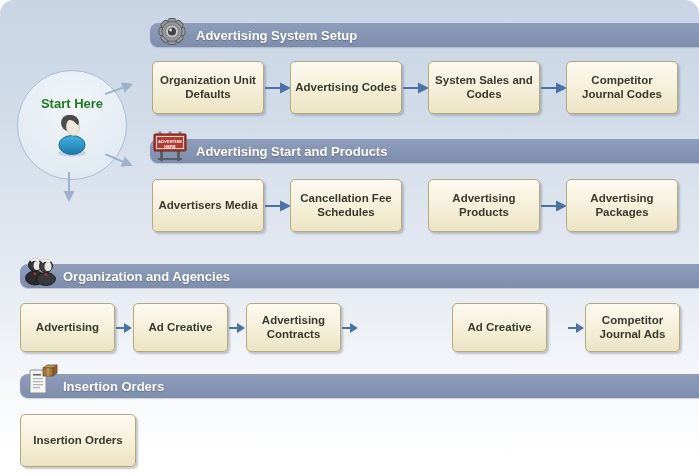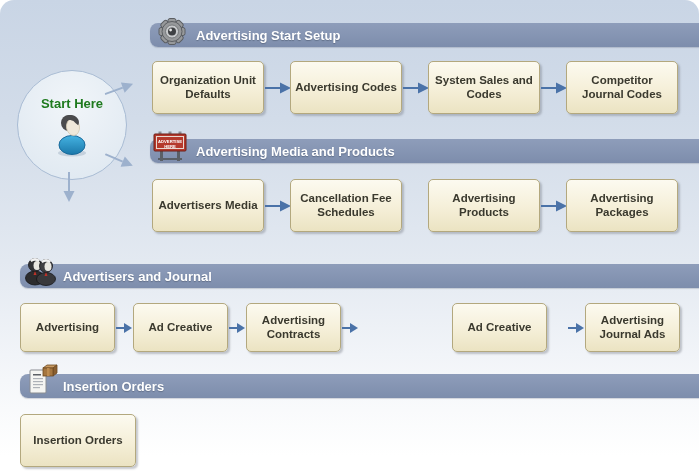--- a/index.html
+++ b/index.html
@@ -57,21 +57,21 @@
     <svg class="arrow" style="left:104px;top:153px;transform:rotate(23deg)" width="30" height="14">
       <line x1="0" y1="7" x2="19" y2="7" stroke="#9db1cd" stroke-width="2"></line>
       <polygon points="19,1.5 30,7 19,12.5" fill="#9db1cd"></polygon>
     </svg>
     <svg class="arrow" style="left:54px;top:180px;transform:rotate(90deg)" width="30" height="14">
       <line x1="0" y1="7" x2="19" y2="7" stroke="#9db1cd" stroke-width="2"></line>
       <polygon points="19,1.5 30,7 19,12.5" fill="#9db1cd"></polygon>
     </svg>
 
     <div class="hdr" style="left:150px;top:23px;width:529px;padding-left:46px">
-      <span class="t">Advertising Start Setup</span>
+      <span class="t">Advertising System Setup</span>
     </div>
     <svg class="icon" style="left:157px;top:16px" width="30" height="31" viewBox="0 0 30 31">
       <g fill="#97999b" stroke="#5b5e62" stroke-width="1">
         <rect x="2" y="11.5" width="26" height="8" rx="2"></rect>
         <rect x="2" y="11.5" width="26" height="8" rx="2" transform="rotate(45 15 15.5)"></rect>
         <rect x="2" y="11.5" width="26" height="8" rx="2" transform="rotate(90 15 15.5)"></rect>
         <rect x="2" y="11.5" width="26" height="8" rx="2" transform="rotate(135 15 15.5)"></rect>
         <circle cx="15" cy="15.5" r="10"></circle>
       </g>
       <circle cx="15" cy="15.5" r="6.5" fill="#c8cacc" stroke="#6a6d70" stroke-width="0.8"></circle>
@@ -98,21 +98,21 @@
     </div>
     <svg class="arrow" style="left:541px;top:81px" width="26" height="14">
       <line x1="0" y1="7" x2="15" y2="7" stroke="#4a72a8" stroke-width="2"></line>
         <polygon points="15,1.5 26,7 15,12.5" fill="#4a72a8"></polygon>
     </svg>
     <div class="box w112" style="left:566px;top:61px">
       <span>Competitor Journal Codes</span>
     </div>
 
     <div class="hdr" style="left:150px;top:139px;width:529px;padding-left:46px">
-      <span class="t">Advertising Media and Products</span>
+      <span class="t">Advertising Start and Products</span>
     </div>
     <svg class="icon" style="left:152px;top:131px" width="36" height="31" viewBox="0 0 36 31">
       <rect x="8" y="19" width="3" height="11" fill="#5a5f66"></rect>
       <rect x="25" y="19" width="3" height="11" fill="#5a5f66"></rect>
       <rect x="6" y="27" width="24" height="2" fill="#5a5f66"></rect>
       <rect x="6.5" y="0.5" width="3" height="4" fill="#8a8f96"></rect>
       <rect x="16.5" y="0.5" width="3" height="4" fill="#8a8f96"></rect>
       <rect x="26.5" y="0.5" width="3" height="4" fill="#8a8f96"></rect>
       <rect x="2" y="3" width="32" height="17" rx="1" fill="#b5392c" stroke="#6e1f17" stroke-width="1"></rect>
       <rect x="4.5" y="5.5" width="27" height="12" fill="none" stroke="#e8d9d2" stroke-width="1"></rect>
@@ -135,21 +135,21 @@
     </div>
     <svg class="arrow" style="left:541px;top:199px" width="26" height="14">
       <line x1="0" y1="7" x2="15" y2="7" stroke="#4a72a8" stroke-width="2"></line>
         <polygon points="15,1.5 26,7 15,12.5" fill="#4a72a8"></polygon>
     </svg>
     <div class="box w112" style="left:566px;top:179px">
       <span>Advertising Packages</span>
     </div>
 
     <div class="hdr" style="left:20px;top:264px;width:659px;padding-left:43px">
-      <span class="t">Advertisers and Journal</span>
+      <span class="t">Organization and Agencies</span>
     </div>
     <svg class="icon" style="left:24px;top:253px" width="34" height="33" viewBox="0 0 34 33">
       <g>
         <ellipse cx="11" cy="25" rx="9.5" ry="7" fill="#2c2c2e" stroke="#141416" stroke-width="0.8"></ellipse>
         <circle cx="11" cy="12" r="6.5" fill="#333336" stroke="#141416" stroke-width="0.8"></circle>
         <ellipse cx="13" cy="12.5" rx="3.5" ry="4.5" fill="#e9e7e1"></ellipse>
         <path d="M6,7 q5,-4 10,0 l-1.5,2 q-3.5,-2.5 -7,0 z" fill="#f2f2f2"></path>
         <polygon points="11,18 12.5,22 9.5,22" fill="#c03228"></polygon>
       </g>
       <g>
@@ -187,21 +187,21 @@
         <polygon points="8,2 16,7 8,12" fill="#4a72a8"></polygon>
     </svg>
     <div class="box w95" style="left:452px;top:303px">
       <span>Ad Creative</span>
     </div>
     <svg class="arrow" style="left:568px;top:321px" width="16" height="14">
       <line x1="0" y1="7" x2="8" y2="7" stroke="#4a72a8" stroke-width="2"></line>
         <polygon points="8,2 16,7 8,12" fill="#4a72a8"></polygon>
     </svg>
     <div class="box w95" style="left:585px;top:303px">
-      <span>Advertising Journal Ads</span>
+      <span>Competitor Journal Ads</span>
     </div>
 
     <div class="hdr" style="left:20px;top:374px;width:659px;padding-left:43px">
       <span class="t">Insertion Orders</span>
     </div>
     <svg class="icon" style="left:26px;top:363px" width="32" height="33" viewBox="0 0 32 33">
       <rect x="4" y="7" width="16" height="23" rx="1" fill="#f5f5f2" stroke="#8a8d92" stroke-width="1"></rect>
       <rect x="7" y="11" width="8" height="1.5" fill="#5d6166"></rect>
       <rect x="7" y="15" width="10" height="1.2" fill="#aeb2b8"></rect>
       <rect x="7" y="18" width="10" height="1.2" fill="#aeb2b8"></rect>

